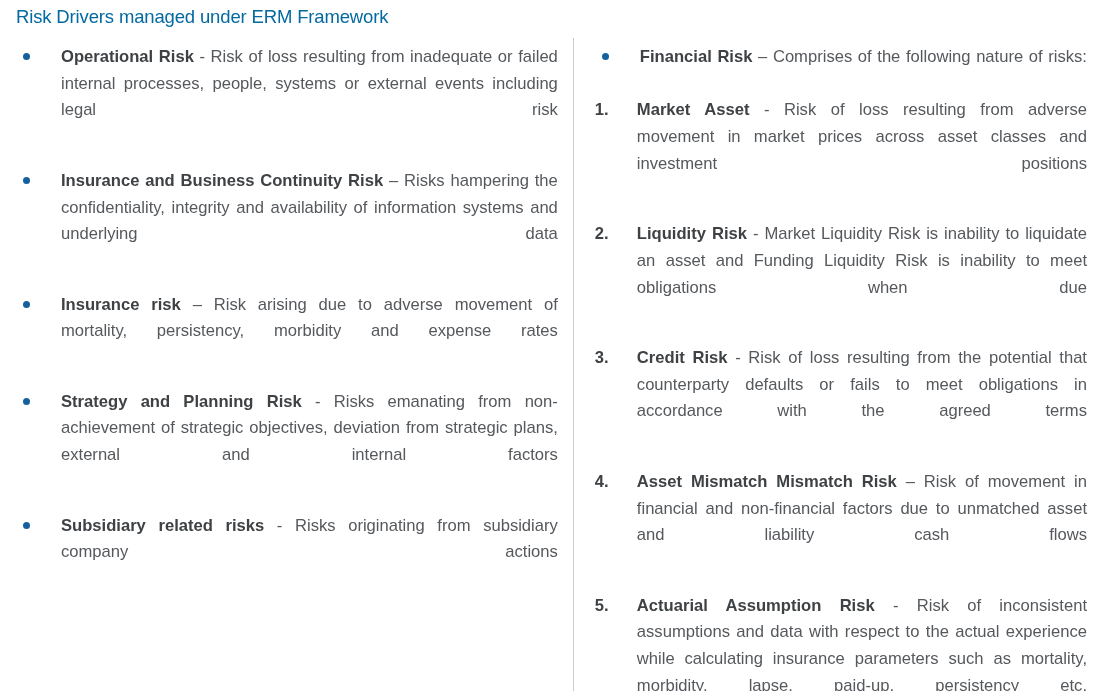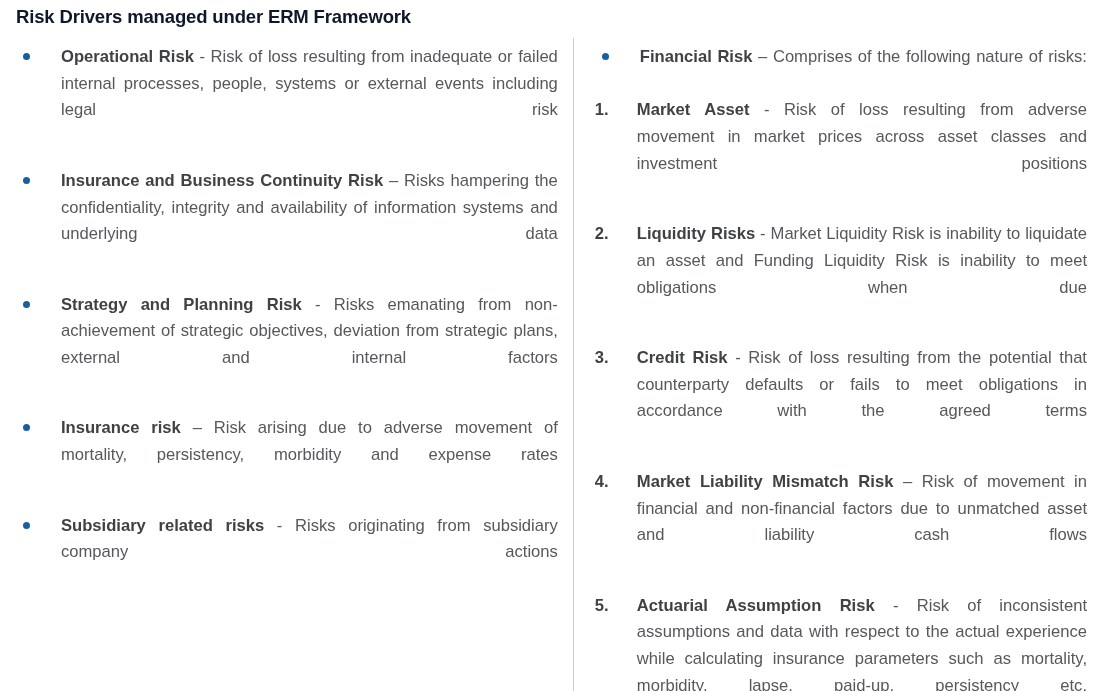--- a/index.html
+++ b/index.html
@@ -22,22 +22,22 @@
     box-sizing: border-box;
     padding: 0;
   }
 
   
   .doc-title {
     position: absolute;
     left: 16px;
     top: 6px;
     font-size: 18.5px;
-    font-weight: bold;
-    color: #0f172a;
+    font-weight: normal;
+    color: #0369a1;
     letter-spacing: -0.15px;
     white-space: nowrap;
   }
 
   
   .columns {
     position: absolute;
     top: 44px;
     left: 0;
     width: 1117px;
@@ -154,25 +154,25 @@
         <li class="item">
           <span class="marker"><span class="dot"></span></span><span class="lead">Operational Risk</span><span class="body-text"> - Risk of loss resulting from inadequate or failed internal processes, people, systems or external events including legal risk</span>
         </li>
 
         <li class="item">
           <span class="marker"><span class="dot"></span></span><span class="lead">Insurance and Business Continuity Risk</span><span class="body-text"> – Risks hampering the confidentiality, integrity and availability of information systems and underlying data</span>
         </li>
 
 
         <li class="item">
+          <span class="marker"><span class="dot"></span></span><span class="lead">Insurance risk</span><span class="body-text"> – Risk arising due to adverse movement of mortality, persistency, morbidity and expense rates</span>
+        </li>
+
+        <li class="item">
           <span class="marker"><span class="dot"></span></span><span class="lead">Strategy and Planning Risk</span><span class="body-text"> - Risks emanating from non-achievement of strategic objectives, deviation from strategic plans, external and internal factors</span>
-        </li>
-
-        <li class="item">
-          <span class="marker"><span class="dot"></span></span><span class="lead">Insurance risk</span><span class="body-text"> – Risk arising due to adverse movement of mortality, persistency, morbidity and expense rates</span>
         </li>
 
         <li class="item">
           <span class="marker"><span class="dot"></span></span><span class="lead">Subsidiary related risks</span><span class="body-text"> - Risks originating from subsidiary company actions</span>
         </li>
 
       </ul>
     </div>
 
     <div class="divider"></div>
@@ -185,29 +185,29 @@
         </li>
       </ul>
 
       <ol class="numbers">
 
         <li class="item">
           <span class="marker">1.</span><span class="lead">Market Asset</span><span class="body-text"> - Risk of loss resulting from adverse movement in market prices across asset classes and investment positions</span>
         </li>
 
         <li class="item">
-          <span class="marker">2.</span><span class="lead">Liquidity Risks</span><span class="body-text"> - Market Liquidity Risk is inability to liquidate an asset and Funding Liquidity Risk is inability to meet obligations when due</span>
+          <span class="marker">2.</span><span class="lead">Liquidity Risk</span><span class="body-text"> - Market Liquidity Risk is inability to liquidate an asset and Funding Liquidity Risk is inability to meet obligations when due</span>
         </li>
 
         <li class="item">
           <span class="marker">3.</span><span class="lead">Credit Risk</span><span class="body-text"> - Risk of loss resulting from the potential that counterparty defaults or fails to meet obligations in accordance with the agreed terms</span>
         </li>
 
         <li class="item">
-          <span class="marker">4.</span><span class="lead">Market Liability Mismatch Risk</span><span class="body-text"> – Risk of movement in financial and non-financial factors due to unmatched asset and liability cash flows</span>
+          <span class="marker">4.</span><span class="lead">Asset Mismatch Mismatch Risk</span><span class="body-text"> – Risk of movement in financial and non-financial factors due to unmatched asset and liability cash flows</span>
         </li>
 
         <li class="item">
           <span class="marker">5.</span><span class="lead">Actuarial Assumption Risk</span><span class="body-text"> - Risk of inconsistent assumptions and data with respect to the actual experience while calculating insurance parameters such as mortality, morbidity, lapse, paid-up, persistency etc.</span>
         </li>
 
       </ol>
     </div>
 
   </div>

